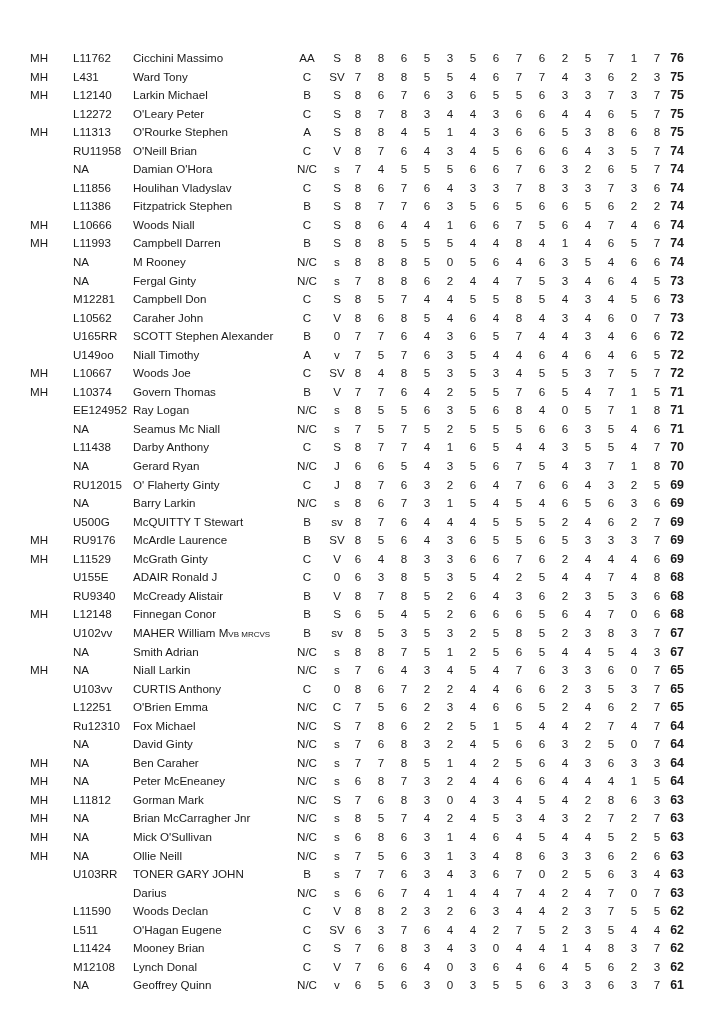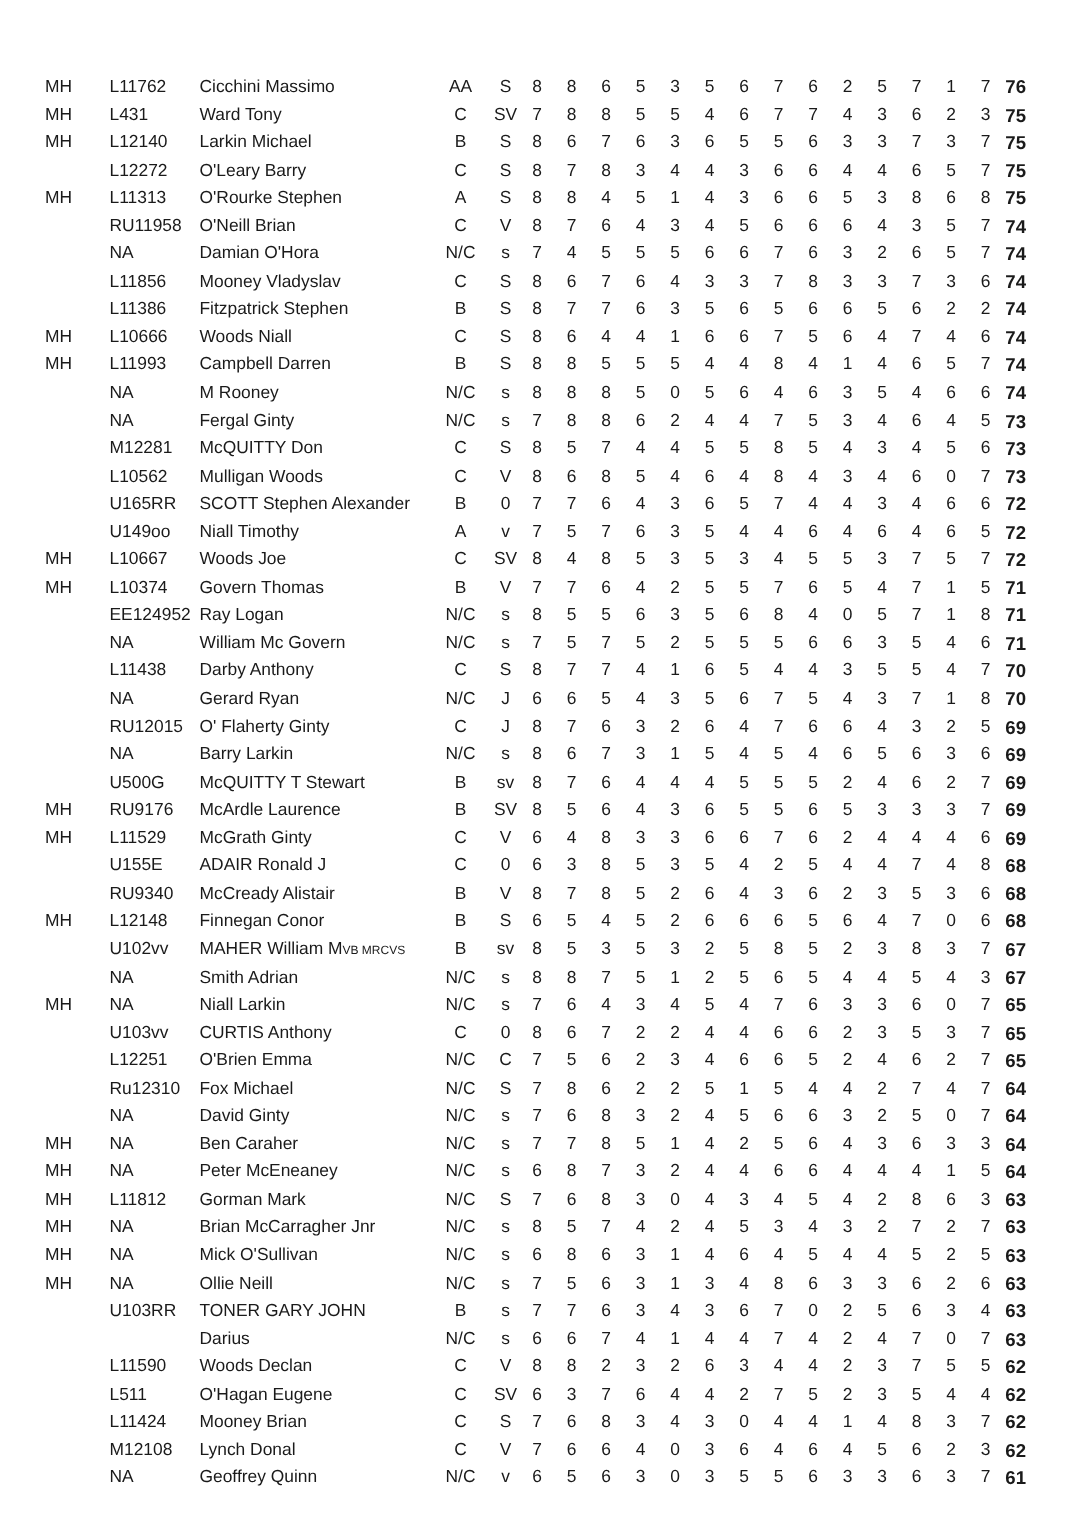--- a/index.html
+++ b/index.html
@@ -83,21 +83,21 @@
       <span class="s" style="left: 559px;">3</span>
       <span class="s" style="left: 582px;">3</span>
       <span class="s" style="left: 605px;">7</span>
       <span class="s" style="left: 628px;">3</span>
       <span class="s" style="left: 651px;">7</span>
       <span class="total">75</span>
     </div>
     <div class="row">
       <span class="club"></span>
       <span class="lic">L12272</span>
-      <span class="name"><span>O'Leary Barry</span></span>
+      <span class="name"><span>O'Leary Peter</span></span>
       <span class="grade">C</span>
       <span class="cat">S</span>
       <span class="s" style="left: 352px;">8</span>
       <span class="s" style="left: 375px;">7</span>
       <span class="s" style="left: 398px;">8</span>
       <span class="s" style="left: 421px;">3</span>
       <span class="s" style="left: 444px;">4</span>
       <span class="s" style="left: 467px;">4</span>
       <span class="s" style="left: 490px;">3</span>
       <span class="s" style="left: 513px;">6</span>
@@ -171,21 +171,21 @@
       <span class="s" style="left: 559px;">3</span>
       <span class="s" style="left: 582px;">2</span>
       <span class="s" style="left: 605px;">6</span>
       <span class="s" style="left: 628px;">5</span>
       <span class="s" style="left: 651px;">7</span>
       <span class="total">74</span>
     </div>
     <div class="row">
       <span class="club"></span>
       <span class="lic">L11856</span>
-      <span class="name"><span>Mooney Vladyslav</span></span>
+      <span class="name"><span>Houlihan Vladyslav</span></span>
       <span class="grade">C</span>
       <span class="cat">S</span>
       <span class="s" style="left: 352px;">8</span>
       <span class="s" style="left: 375px;">6</span>
       <span class="s" style="left: 398px;">7</span>
       <span class="s" style="left: 421px;">6</span>
       <span class="s" style="left: 444px;">4</span>
       <span class="s" style="left: 467px;">3</span>
       <span class="s" style="left: 490px;">3</span>
       <span class="s" style="left: 513px;">7</span>
@@ -303,21 +303,21 @@
       <span class="s" style="left: 559px;">3</span>
       <span class="s" style="left: 582px;">4</span>
       <span class="s" style="left: 605px;">6</span>
       <span class="s" style="left: 628px;">4</span>
       <span class="s" style="left: 651px;">5</span>
       <span class="total">73</span>
     </div>
     <div class="row">
       <span class="club"></span>
       <span class="lic">M12281</span>
-      <span class="name"><span>McQUITTY Don</span></span>
+      <span class="name"><span>Campbell Don</span></span>
       <span class="grade">C</span>
       <span class="cat">S</span>
       <span class="s" style="left: 352px;">8</span>
       <span class="s" style="left: 375px;">5</span>
       <span class="s" style="left: 398px;">7</span>
       <span class="s" style="left: 421px;">4</span>
       <span class="s" style="left: 444px;">4</span>
       <span class="s" style="left: 467px;">5</span>
       <span class="s" style="left: 490px;">5</span>
       <span class="s" style="left: 513px;">8</span>
@@ -325,21 +325,21 @@
       <span class="s" style="left: 559px;">4</span>
       <span class="s" style="left: 582px;">3</span>
       <span class="s" style="left: 605px;">4</span>
       <span class="s" style="left: 628px;">5</span>
       <span class="s" style="left: 651px;">6</span>
       <span class="total">73</span>
     </div>
     <div class="row">
       <span class="club"></span>
       <span class="lic">L10562</span>
-      <span class="name"><span>Mulligan Woods</span></span>
+      <span class="name"><span>Caraher John</span></span>
       <span class="grade">C</span>
       <span class="cat">V</span>
       <span class="s" style="left: 352px;">8</span>
       <span class="s" style="left: 375px;">6</span>
       <span class="s" style="left: 398px;">8</span>
       <span class="s" style="left: 421px;">5</span>
       <span class="s" style="left: 444px;">4</span>
       <span class="s" style="left: 467px;">6</span>
       <span class="s" style="left: 490px;">4</span>
       <span class="s" style="left: 513px;">8</span>
@@ -457,21 +457,21 @@
       <span class="s" style="left: 559px;">0</span>
       <span class="s" style="left: 582px;">5</span>
       <span class="s" style="left: 605px;">7</span>
       <span class="s" style="left: 628px;">1</span>
       <span class="s" style="left: 651px;">8</span>
       <span class="total">71</span>
     </div>
     <div class="row">
       <span class="club"></span>
       <span class="lic">NA</span>
-      <span class="name"><span>William Mc Govern</span></span>
+      <span class="name"><span>Seamus Mc Niall</span></span>
       <span class="grade">N/C</span>
       <span class="cat">s</span>
       <span class="s" style="left: 352px;">7</span>
       <span class="s" style="left: 375px;">5</span>
       <span class="s" style="left: 398px;">7</span>
       <span class="s" style="left: 421px;">5</span>
       <span class="s" style="left: 444px;">2</span>
       <span class="s" style="left: 467px;">5</span>
       <span class="s" style="left: 490px;">5</span>
       <span class="s" style="left: 513px;">5</span>

